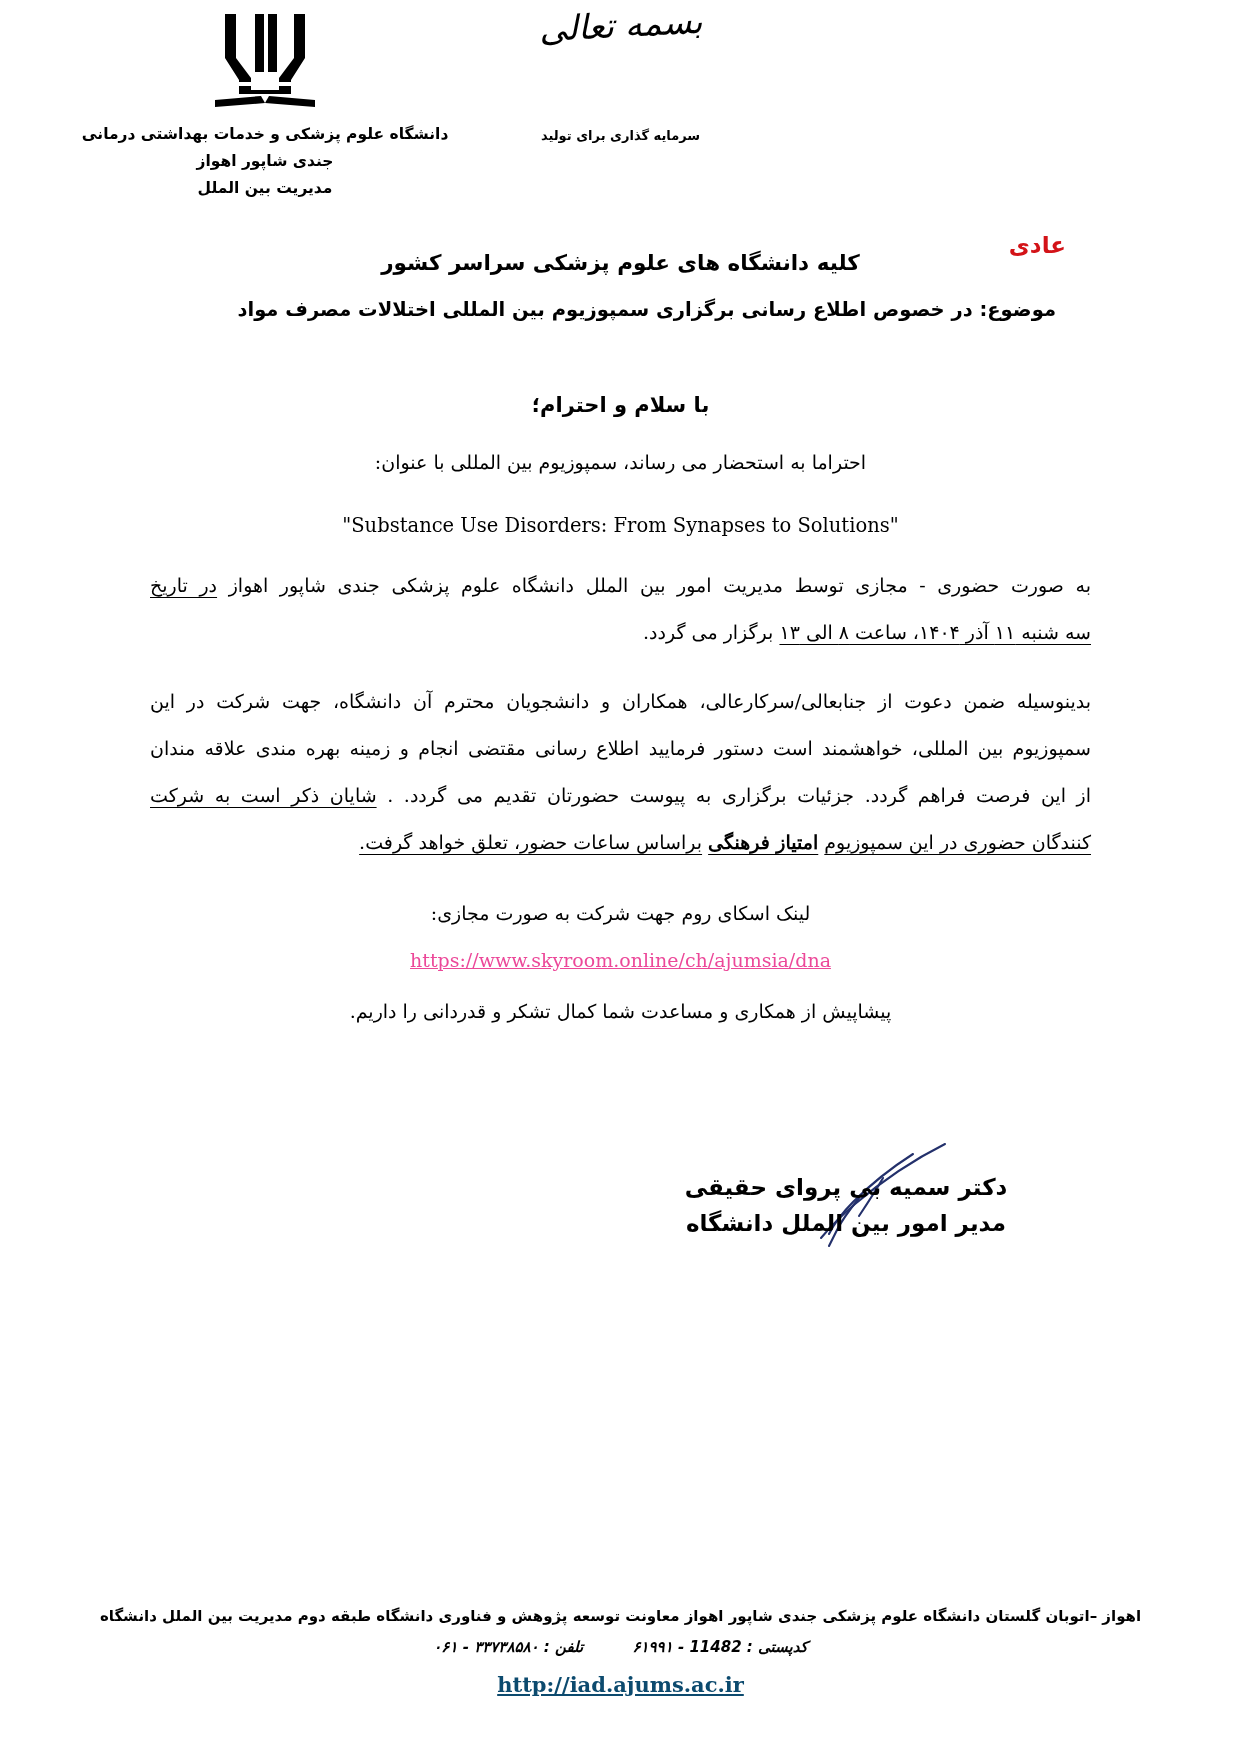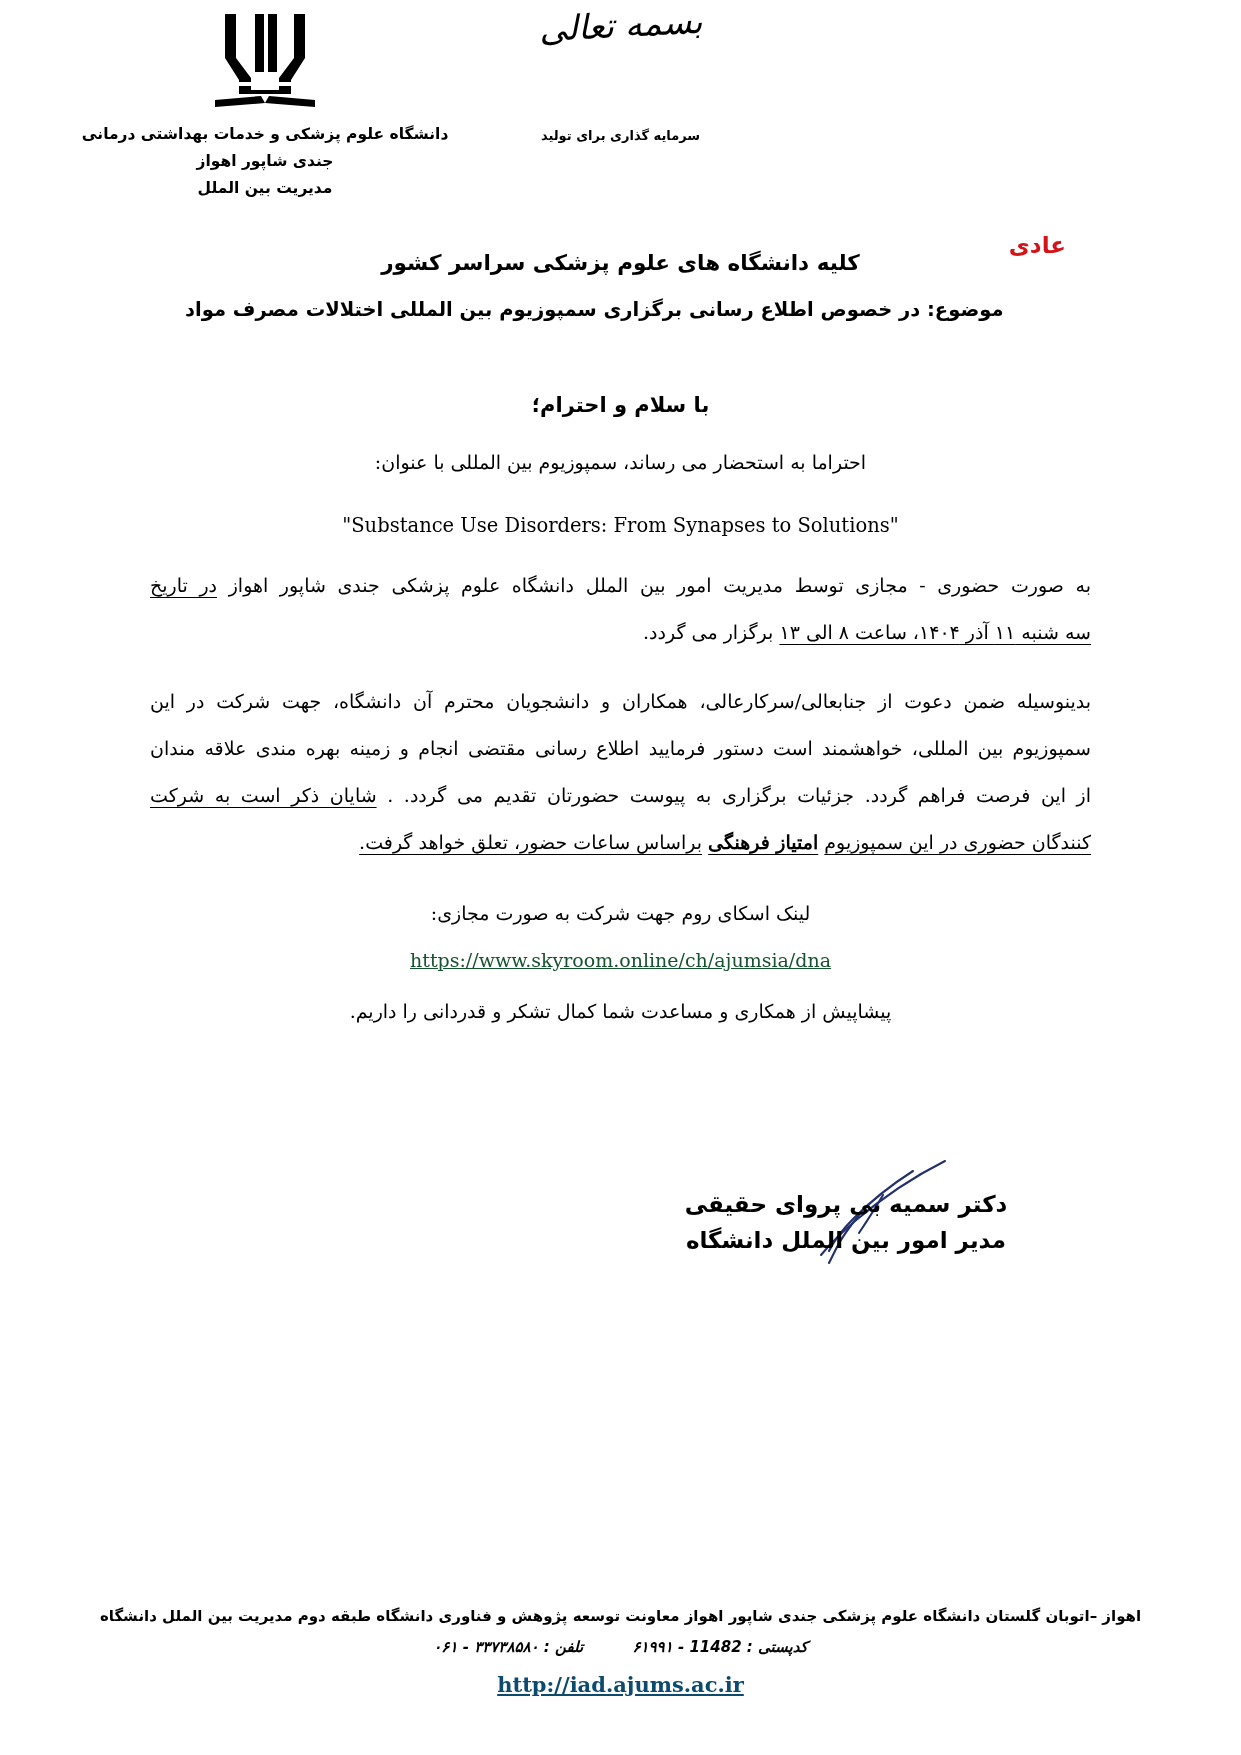--- a/index.html
+++ b/index.html
@@ -115,21 +115,21 @@
     text-align: center;
     font-size: 21.5px;
     font-weight: bold;
     letter-spacing: 0px;
   }
   .subject {
     position: absolute;
     top: 298px;
     left: 185px;
     right: 185px;
-    text-align: left;
+    text-align: right;
     font-size: 19.5px;
     font-weight: bold;
   }
 
   
   .body-area {
     position: absolute;
     top: 385px;
     left: 150px;
     right: 150px;
@@ -169,35 +169,34 @@
     text-align-last: justify;
   }
 
   .link-line {
     margin-top: 8px;
     text-align: center;
   }
   .skyroom {
     direction: ltr;
     display: inline-block;
-    color: #14532d;
+    color: #ec4899;
     text-decoration: underline;
     font-size: 19px;
     font-family: "DejaVu Serif", serif;
   }
   .thanks { margin-top: 14px; text-align: center; }
 
   
   .signature {
     position: absolute;
     top: 1170px;
     right: 180px;
     width: 430px;
     text-align: center;
-    margin-top: 17px;
   }
   .sig-scribble {
     position: absolute;
     top: -32px;
     right: 108px;
     width: 190px;
     height: 110px;
     pointer-events: none;
   }
   .sig-name {

